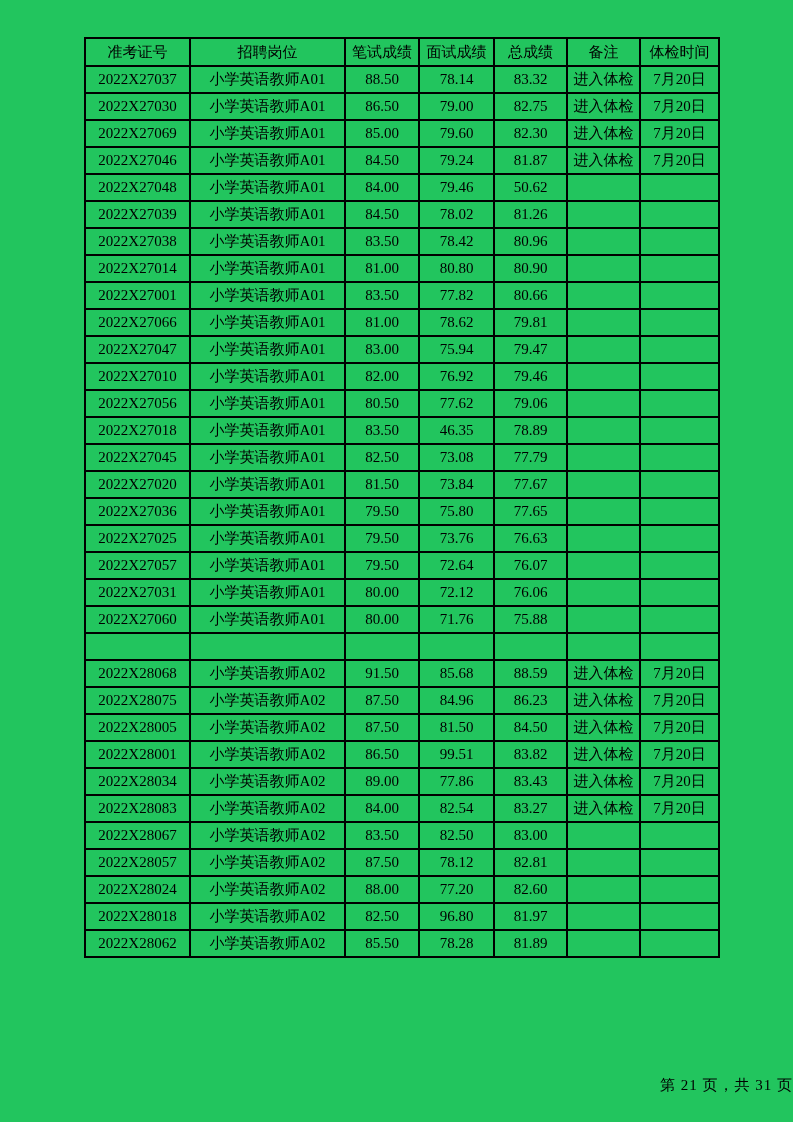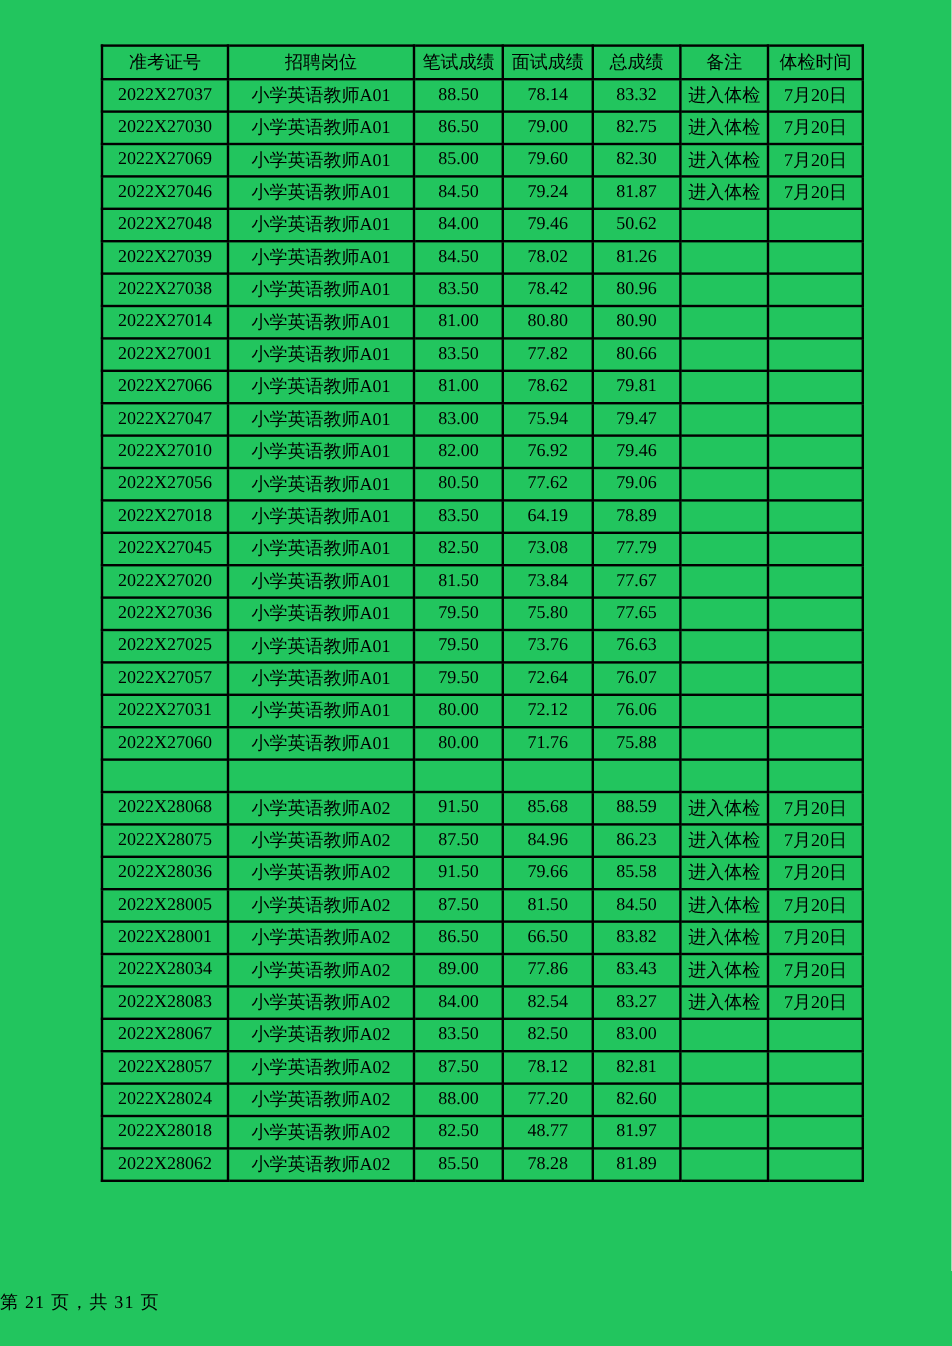--- a/index.html
+++ b/index.html
@@ -39,21 +39,21 @@
     height: 26px;
   }
   table.score-table td {
     height: 25px;
   }
   .page-footer {
     position: absolute;
     left: 0;
     top: 1076px;
     width: 100%;
-    text-align: left;
+    text-align: right;
     font-size: 15px;
     letter-spacing: 1px;
   }
 </style>
 </head>
 <body>
 
 <div class="page">
 
   <table class="score-table">
@@ -192,21 +192,21 @@
           <td>80.50</td>
           <td>77.62</td>
           <td>79.06</td>
           <td></td>
           <td></td>
         </tr>
         <tr>
           <td>2022X27018</td>
           <td>小学英语教师A01</td>
           <td>83.50</td>
-          <td>64.19</td>
+          <td>46.35</td>
           <td>78.89</td>
           <td></td>
           <td></td>
         </tr>
         <tr>
           <td>2022X27045</td>
           <td>小学英语教师A01</td>
           <td>82.50</td>
           <td>73.08</td>
           <td>77.79</td>
@@ -288,42 +288,33 @@
         <tr>
           <td>2022X28075</td>
           <td>小学英语教师A02</td>
           <td>87.50</td>
           <td>84.96</td>
           <td>86.23</td>
           <td>进入体检</td>
           <td>7月20日</td>
         </tr>
         <tr>
-          <td>2022X28036</td>
-          <td>小学英语教师A02</td>
-          <td>91.50</td>
-          <td>79.66</td>
-          <td>85.58</td>
-          <td>进入体检</td>
-          <td>7月20日</td>
-        </tr>
-        <tr>
           <td>2022X28005</td>
           <td>小学英语教师A02</td>
           <td>87.50</td>
           <td>81.50</td>
           <td>84.50</td>
           <td>进入体检</td>
           <td>7月20日</td>
         </tr>
         <tr>
           <td>2022X28001</td>
           <td>小学英语教师A02</td>
           <td>86.50</td>
-          <td>66.50</td>
+          <td>99.51</td>
           <td>83.82</td>
           <td>进入体检</td>
           <td>7月20日</td>
         </tr>
         <tr>
           <td>2022X28034</td>
           <td>小学英语教师A02</td>
           <td>89.00</td>
           <td>77.86</td>
           <td>83.43</td>
@@ -363,21 +354,21 @@
           <td>88.00</td>
           <td>77.20</td>
           <td>82.60</td>
           <td></td>
           <td></td>
         </tr>
         <tr>
           <td>2022X28018</td>
           <td>小学英语教师A02</td>
           <td>82.50</td>
-          <td>48.77</td>
+          <td>96.80</td>
           <td>81.97</td>
           <td></td>
           <td></td>
         </tr>
         <tr>
           <td>2022X28062</td>
           <td>小学英语教师A02</td>
           <td>85.50</td>
           <td>78.28</td>
           <td>81.89</td>

